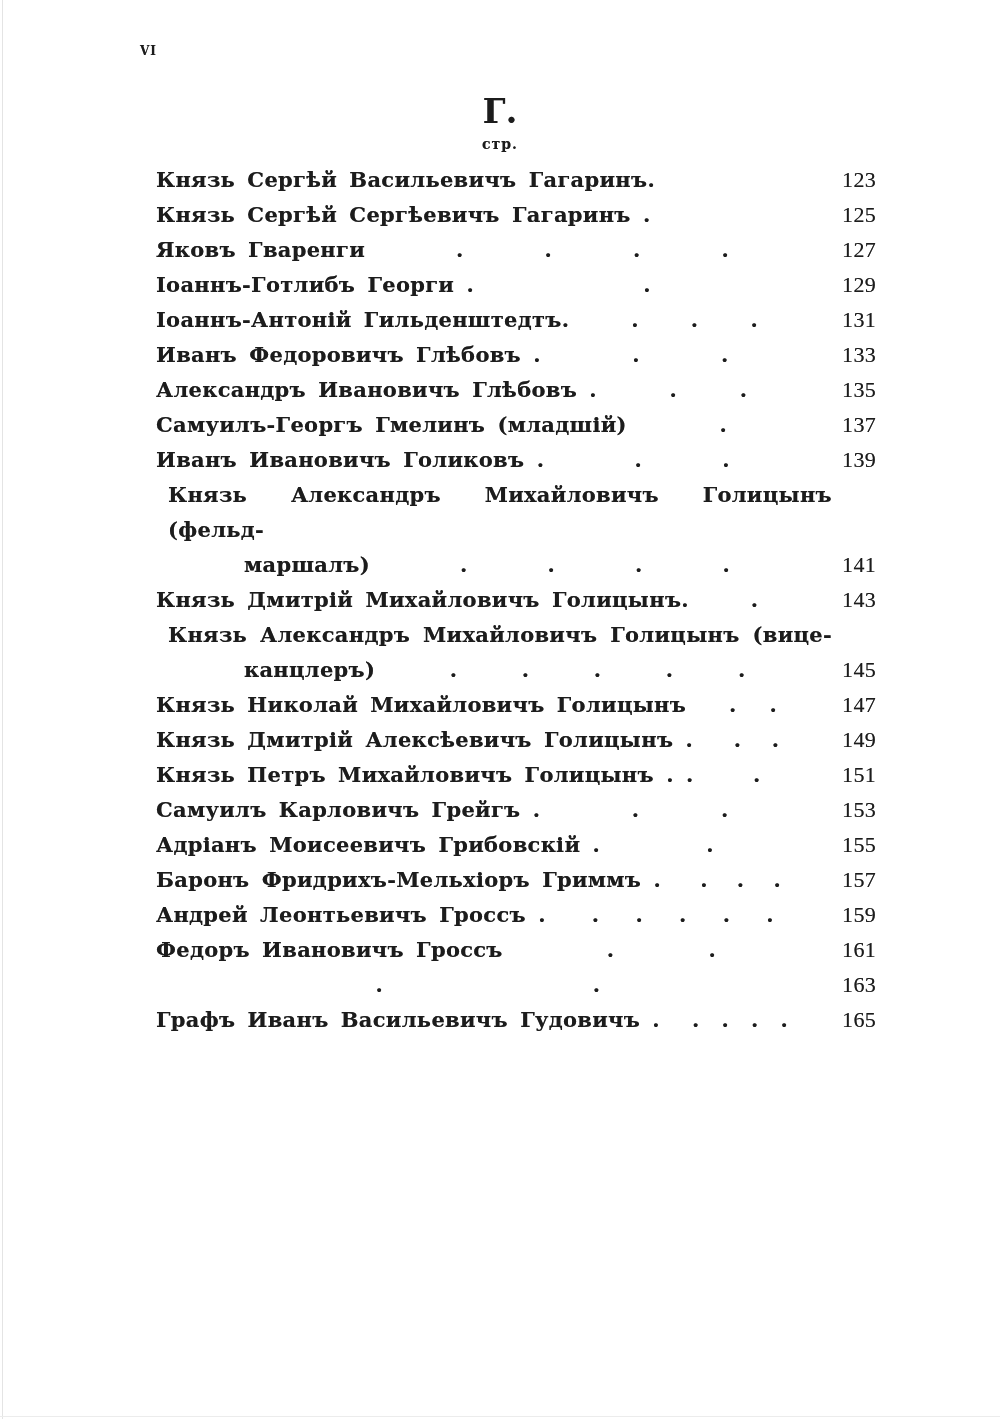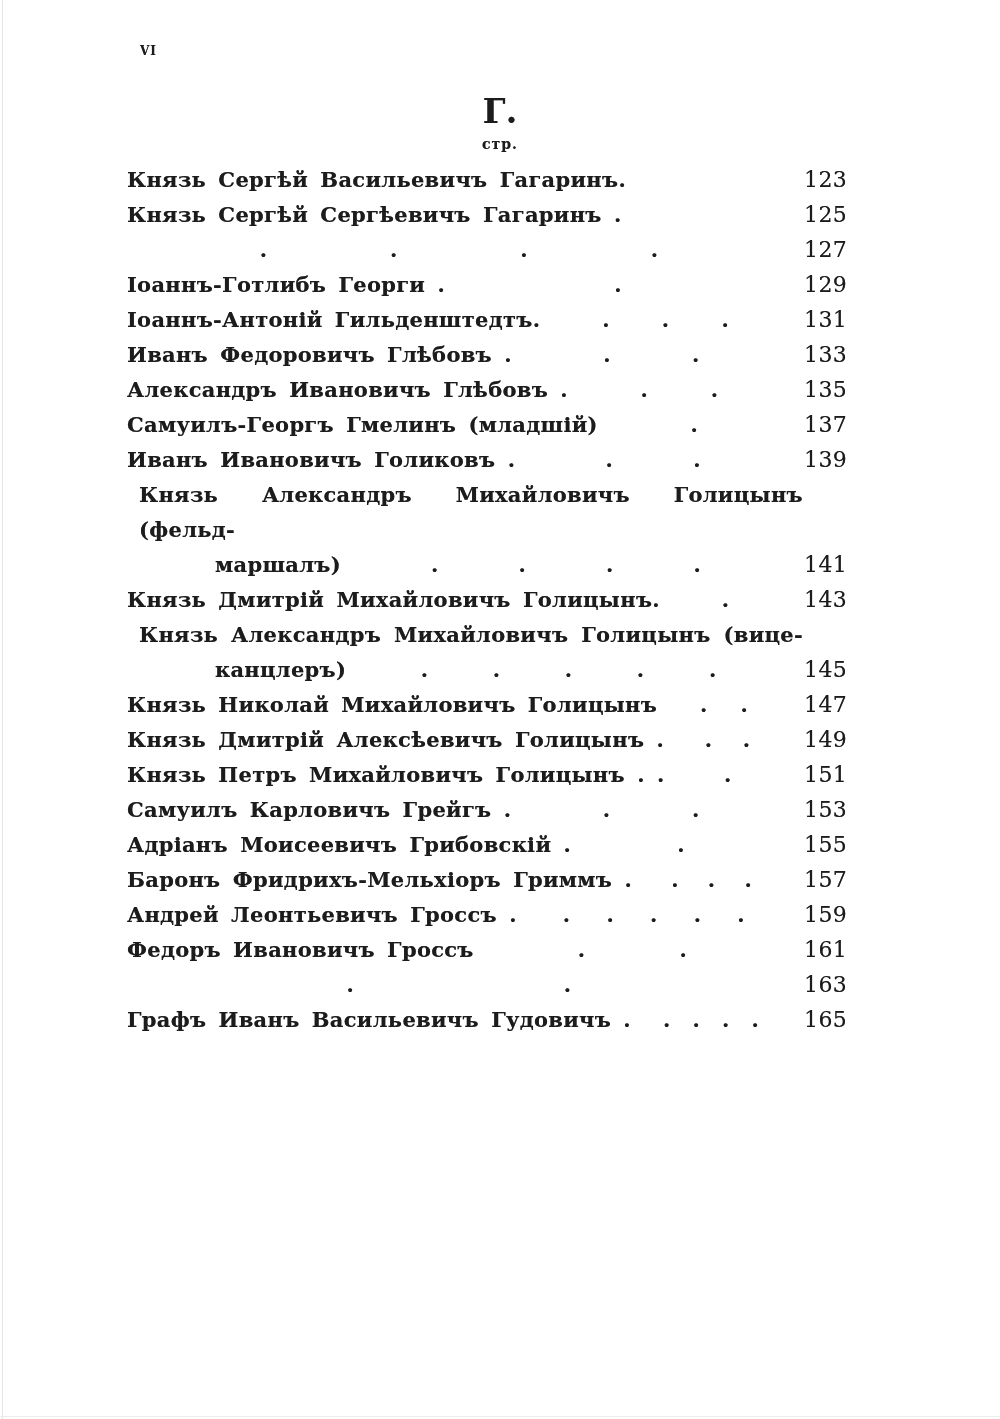--- a/index.html
+++ b/index.html
@@ -20,21 +20,21 @@
   }
   .section-letter {
     position: absolute; top: 92px; left: 140px; width: 720px;
     text-align: center; font-size: 33px; font-weight: bold;
   }
   .col-header {
     position: absolute; top: 136px; left: 140px; width: 720px;
     text-align: center; font-size: 14px; font-weight: bold; letter-spacing: 1px;
   }
   .toc {
-    position: absolute; top: 162px; left: 127px; width: 720px;
+    position: absolute; top: 162px; left: 156px; width: 720px;
   }
   .row, .line2 {
     display: flex; align-items: baseline;
     line-height: 35px; font-size: 21px; font-weight: bold;
     word-spacing: 0.22em; letter-spacing: 0.3px;
   }
   .row .name, .line2 .cont { white-space: nowrap; }
   .line1 {
     line-height: 35px; font-size: 21px; font-weight: bold;
     word-spacing: 0.25em; letter-spacing: 0.3px;
@@ -47,20 +47,21 @@
     flex: 1 1 auto; align-self: stretch;
     display: flex; justify-content: space-evenly; align-items: baseline;
     margin: 0 10px; min-width: 10px;
     font-weight: bold;
   }
   .dots i { font-style: normal; line-height: 35px; }
   .page-num {
     flex: 0 0 56px; width: 56px; text-align: right;
     font-size: 22px; font-weight: normal;
     font-variant-numeric: lining-nums;
+    font-family: Liberation Serif, serif;
   }
   .edge-left  { position: absolute; left: 2px; top: 0; bottom: 0; width: 1px; background: #e4e4e4; }
   .edge-bottom{ position: absolute; left: 0; right: 0; bottom: 2px; height: 1px; background: #ececec; }
 </style>
 </head>
 <body>
 
 <div class="edge-left"></div>
 <div class="edge-bottom"></div>
 
@@ -73,20 +74,21 @@
       <span class="name scan-text">Князь Сергѣй Васильевичъ Гагаринъ.</span>
       <span class="dots scan-text"></span>
       <span class="page-num scan-text">123</span>
     </div>
     <div class="row">
       <span class="name scan-text">Князь Сергѣй Сергѣевичъ Гагаринъ .</span>
       <span class="dots scan-text"></span>
       <span class="page-num scan-text">125</span>
     </div>
     <div class="row">
+      <span class="name scan-text">Яковъ Гваренги</span>
       <span class="dots scan-text">
         <i>.</i>
         <i>.</i>
         <i>.</i>
         <i>.</i>
       </span>
       <span class="page-num scan-text">127</span>
     </div>
     <div class="row">
       <span class="name scan-text">Іоаннъ-Готлибъ Георги .</span>

